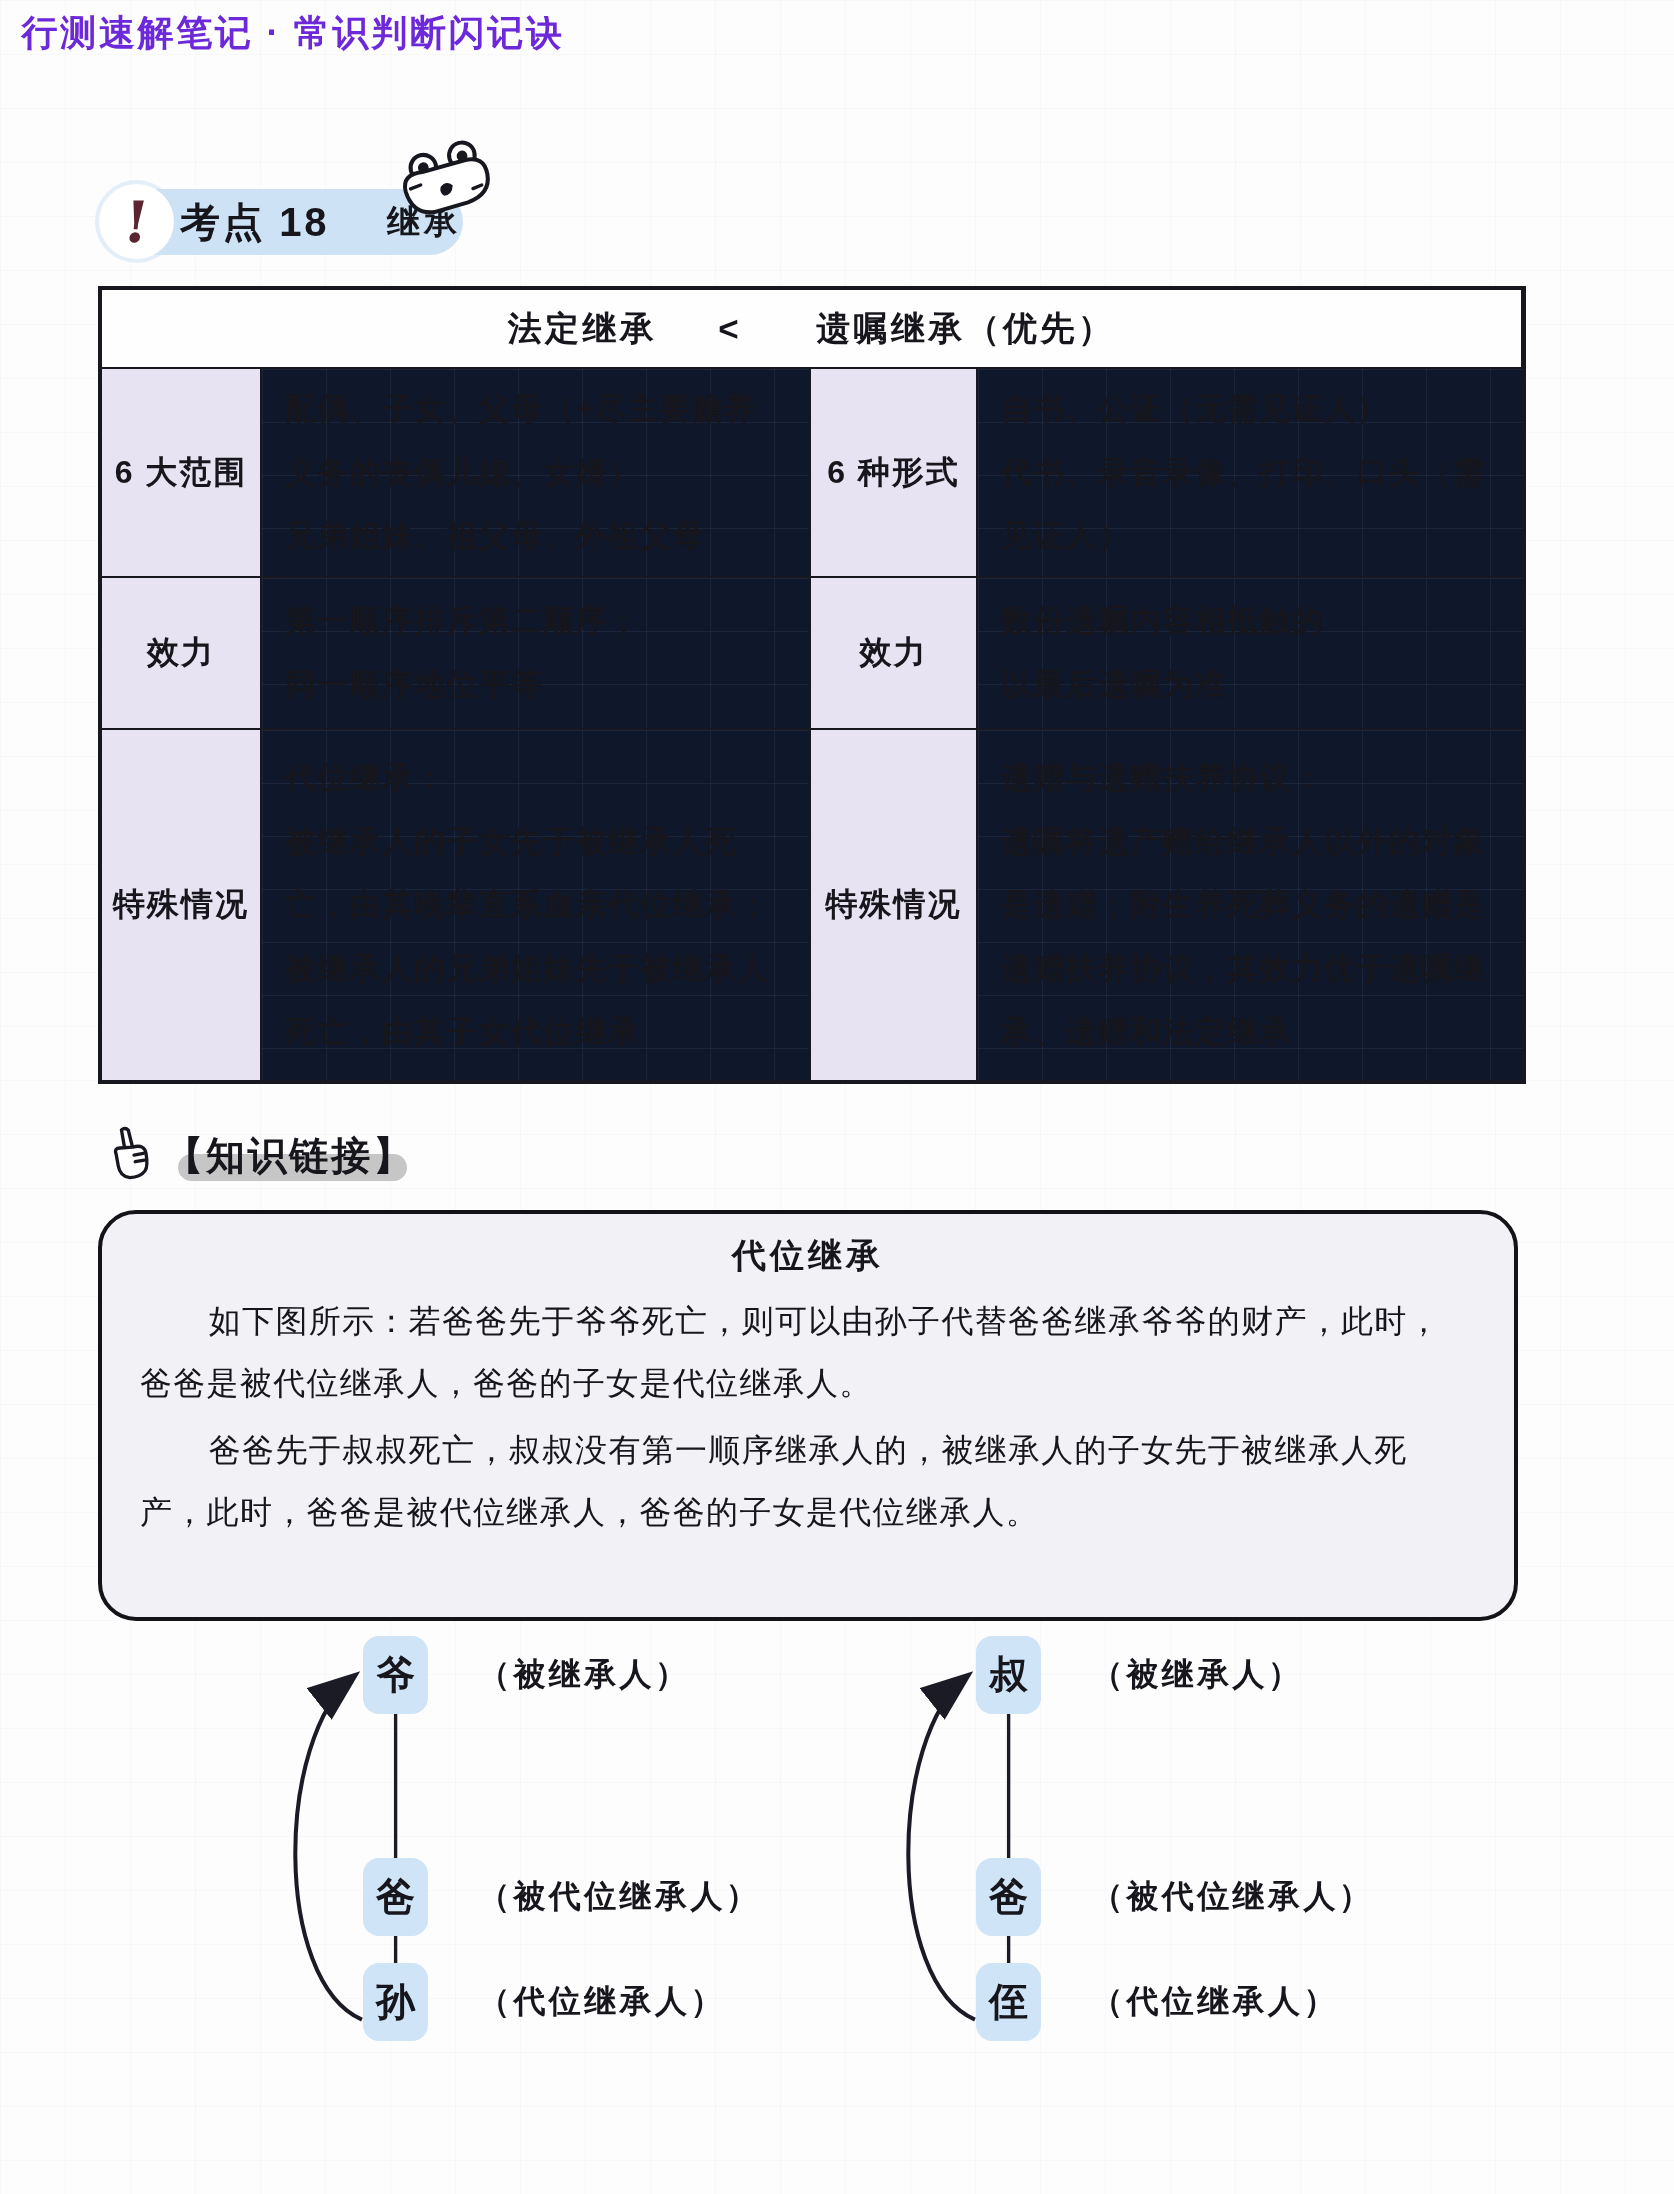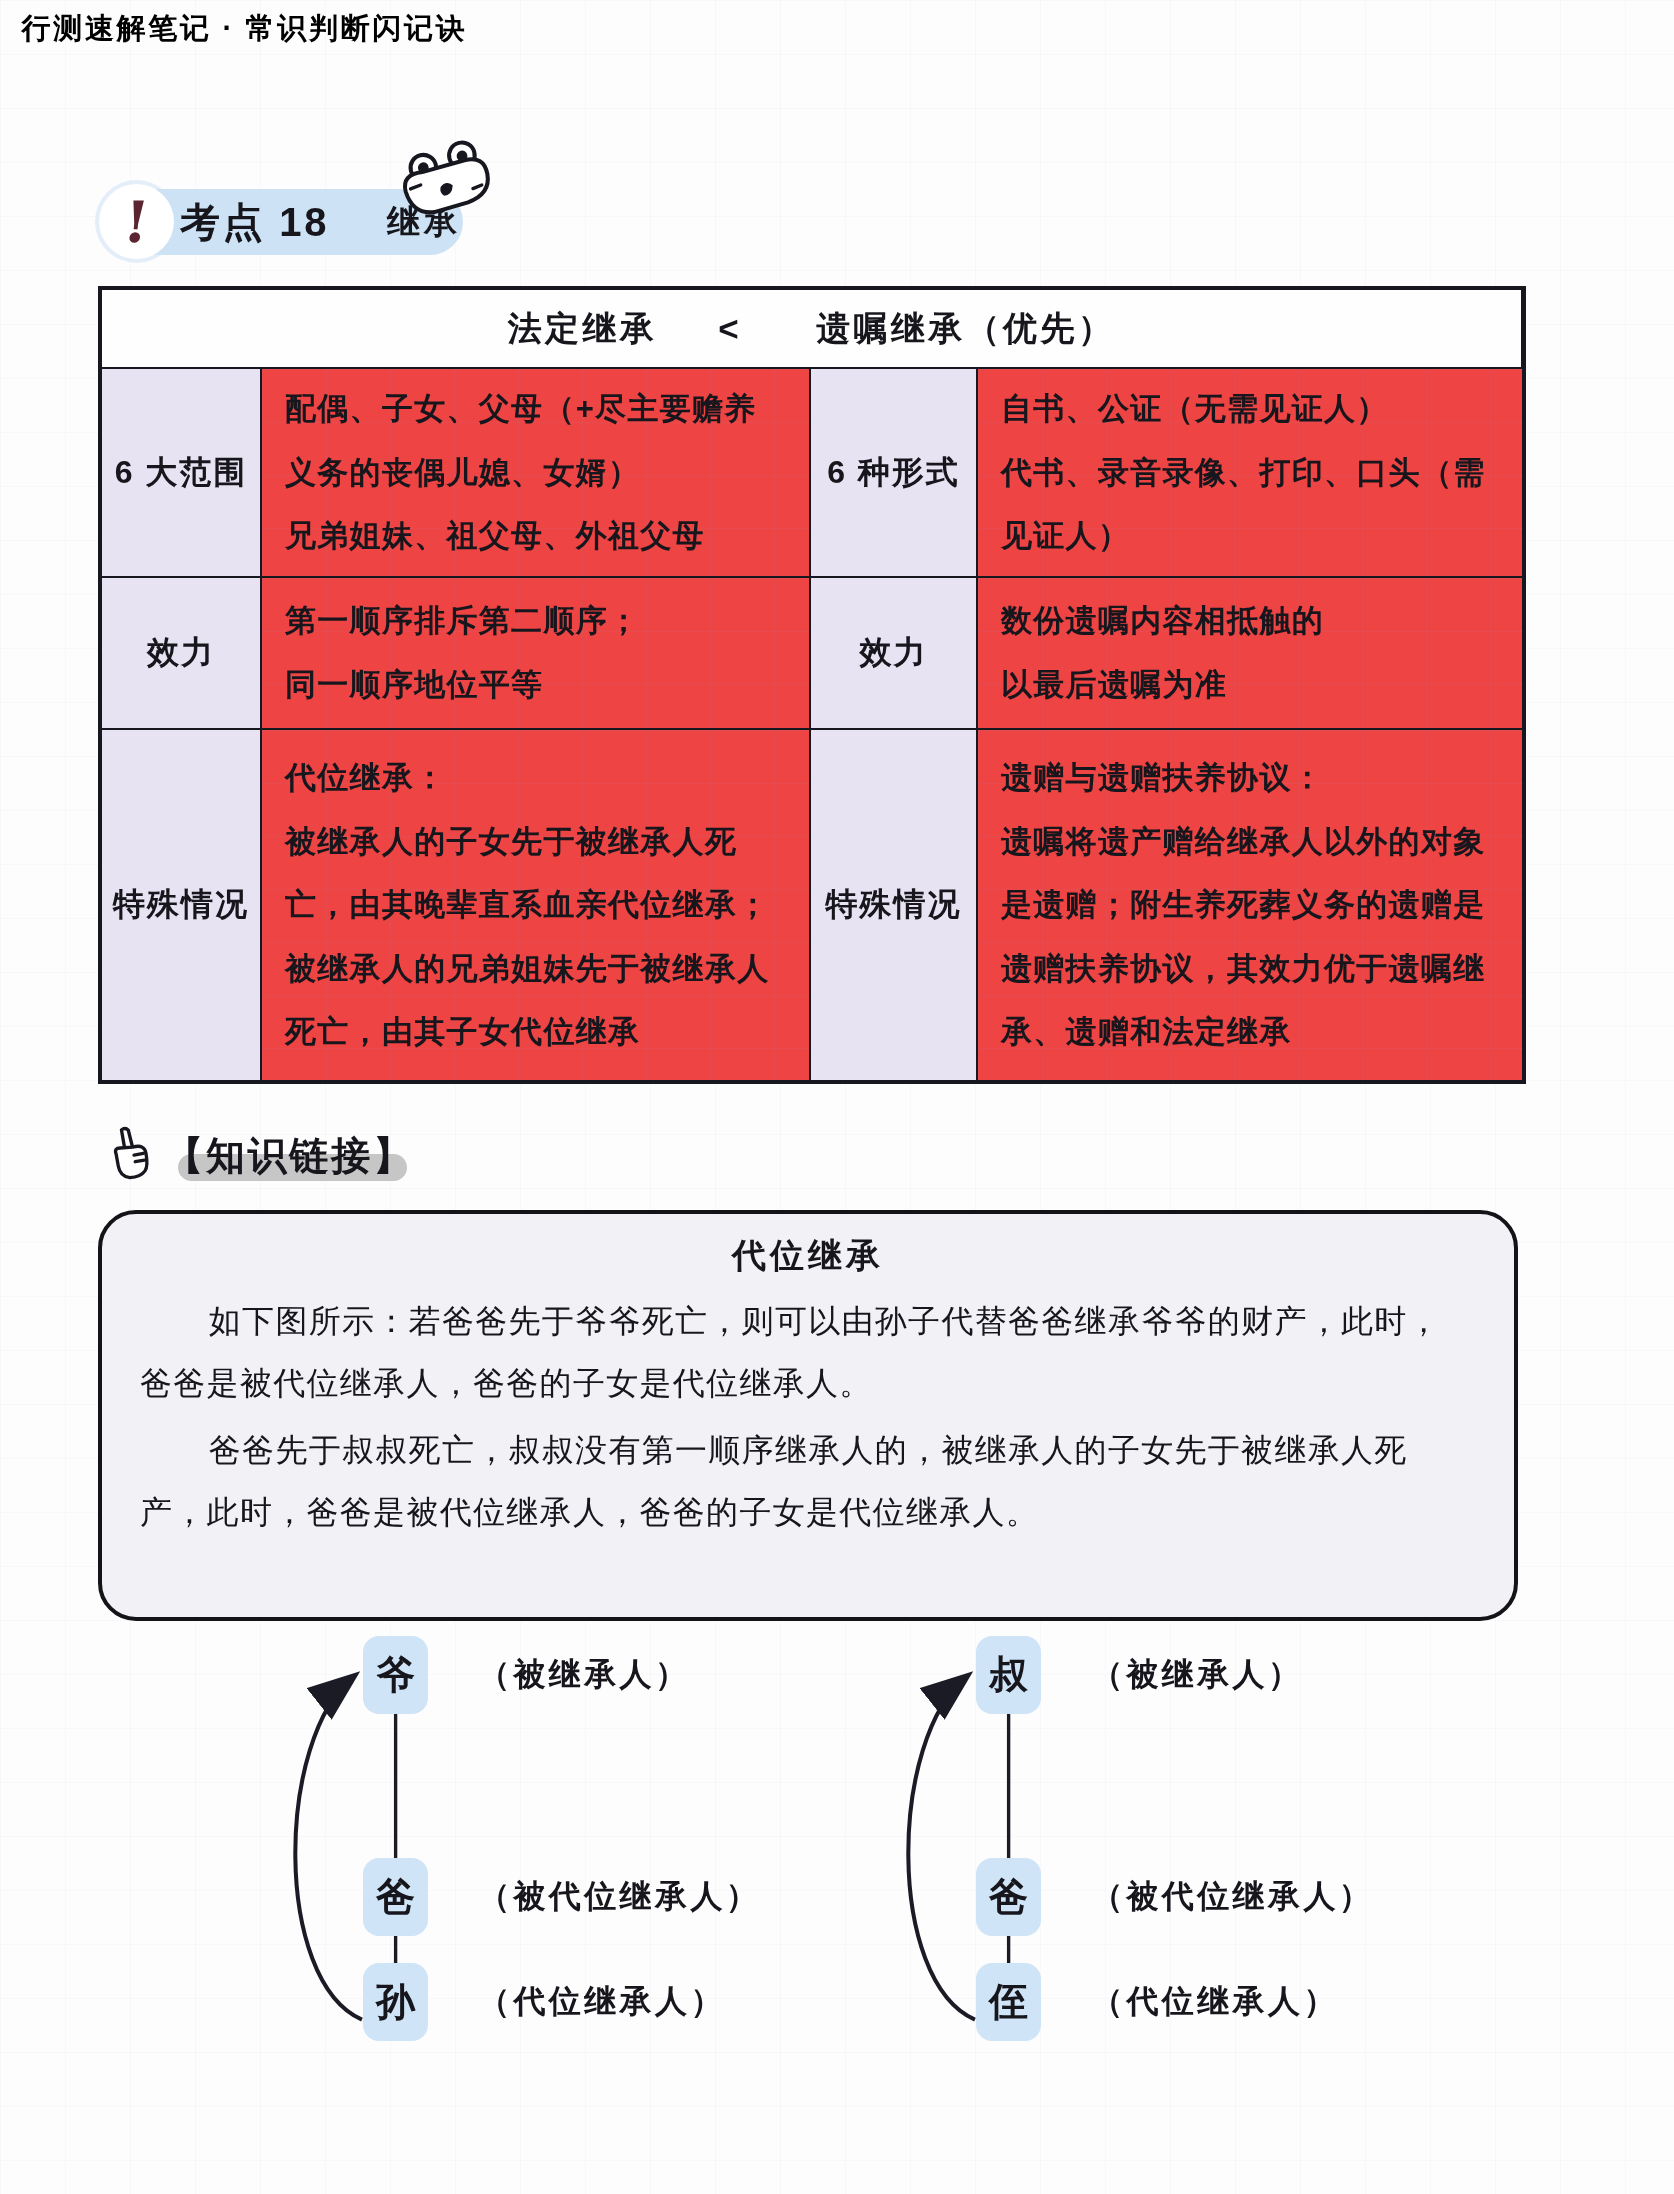--- a/index.html
+++ b/index.html
@@ -9,21 +9,21 @@
     background-image:
       linear-gradient(rgba(150,155,185,0.05) 0.7px, transparent 0.7px),
       linear-gradient(90deg, rgba(150,155,185,0.05) 0.7px, transparent 0.7px);
     background-size:100% 54px, 65px 100%;
     font-family:"Liberation Sans","DejaVu Sans",sans-serif;
     color:#16161c;
   }
   .abs{position:absolute;}
   
   .page-header{
-    left:21.5px;top:9.4px;font-size:29px;font-weight:600;letter-spacing:2.7px;color:#000000;
+    left:21.5px;top:9.4px;font-size:36px;font-weight:600;letter-spacing:2.7px;color:#6d28d9;
   }
   
   .topic-pill{
     left:106px;top:189px;width:357px;height:66px;background:#cde2f4;border-radius:40px;
     display:flex;align-items:center;padding-left:74px;box-sizing:border-box;
   }
   .bang-circle{
     position:absolute;left:-6.7px;top:-5.4px;width:75px;height:75px;background:#ffffff;
     border-radius:50%;display:flex;align-items:center;justify-content:center;
     box-shadow:0 0 0 4px rgba(205,226,244,0.55);
@@ -34,21 +34,21 @@
   }
   .topic-label{font-size:40px;font-weight:800;letter-spacing:2.7px;}
   .topic-name{font-size:33px;font-weight:800;letter-spacing:4px;margin-left:58px;}
   .frog{left:396px;top:145px;transform:rotate(-14deg);}
   
   .inh-table{
     left:98px;top:286px;width:1420px;
     display:grid;
     grid-template-columns:160px 549px 167px 545px;
     grid-template-rows:79px 209px 152px 350px;
-    border:4px solid #17171f;background:#ef4444;box-sizing:content-box;
+    border:4px solid #17171f;background:#0f172a;box-sizing:content-box;
   }
   .cell{box-sizing:border-box;border-right:2px solid #17171f;border-bottom:2px solid #17171f;}
   .cell.lastcol{border-right:none;}
   .cell.lastrow{border-bottom:none;}
   .thead{
     grid-column:1 / -1;display:flex;align-items:center;justify-content:center;
     font-size:34px;font-weight:800;letter-spacing:3.4px;border-bottom:2.7px solid #17171f;
     background:#fefefe;
   }
   .thead .op{margin:0 74px 0 61px;font-size:35px;}

